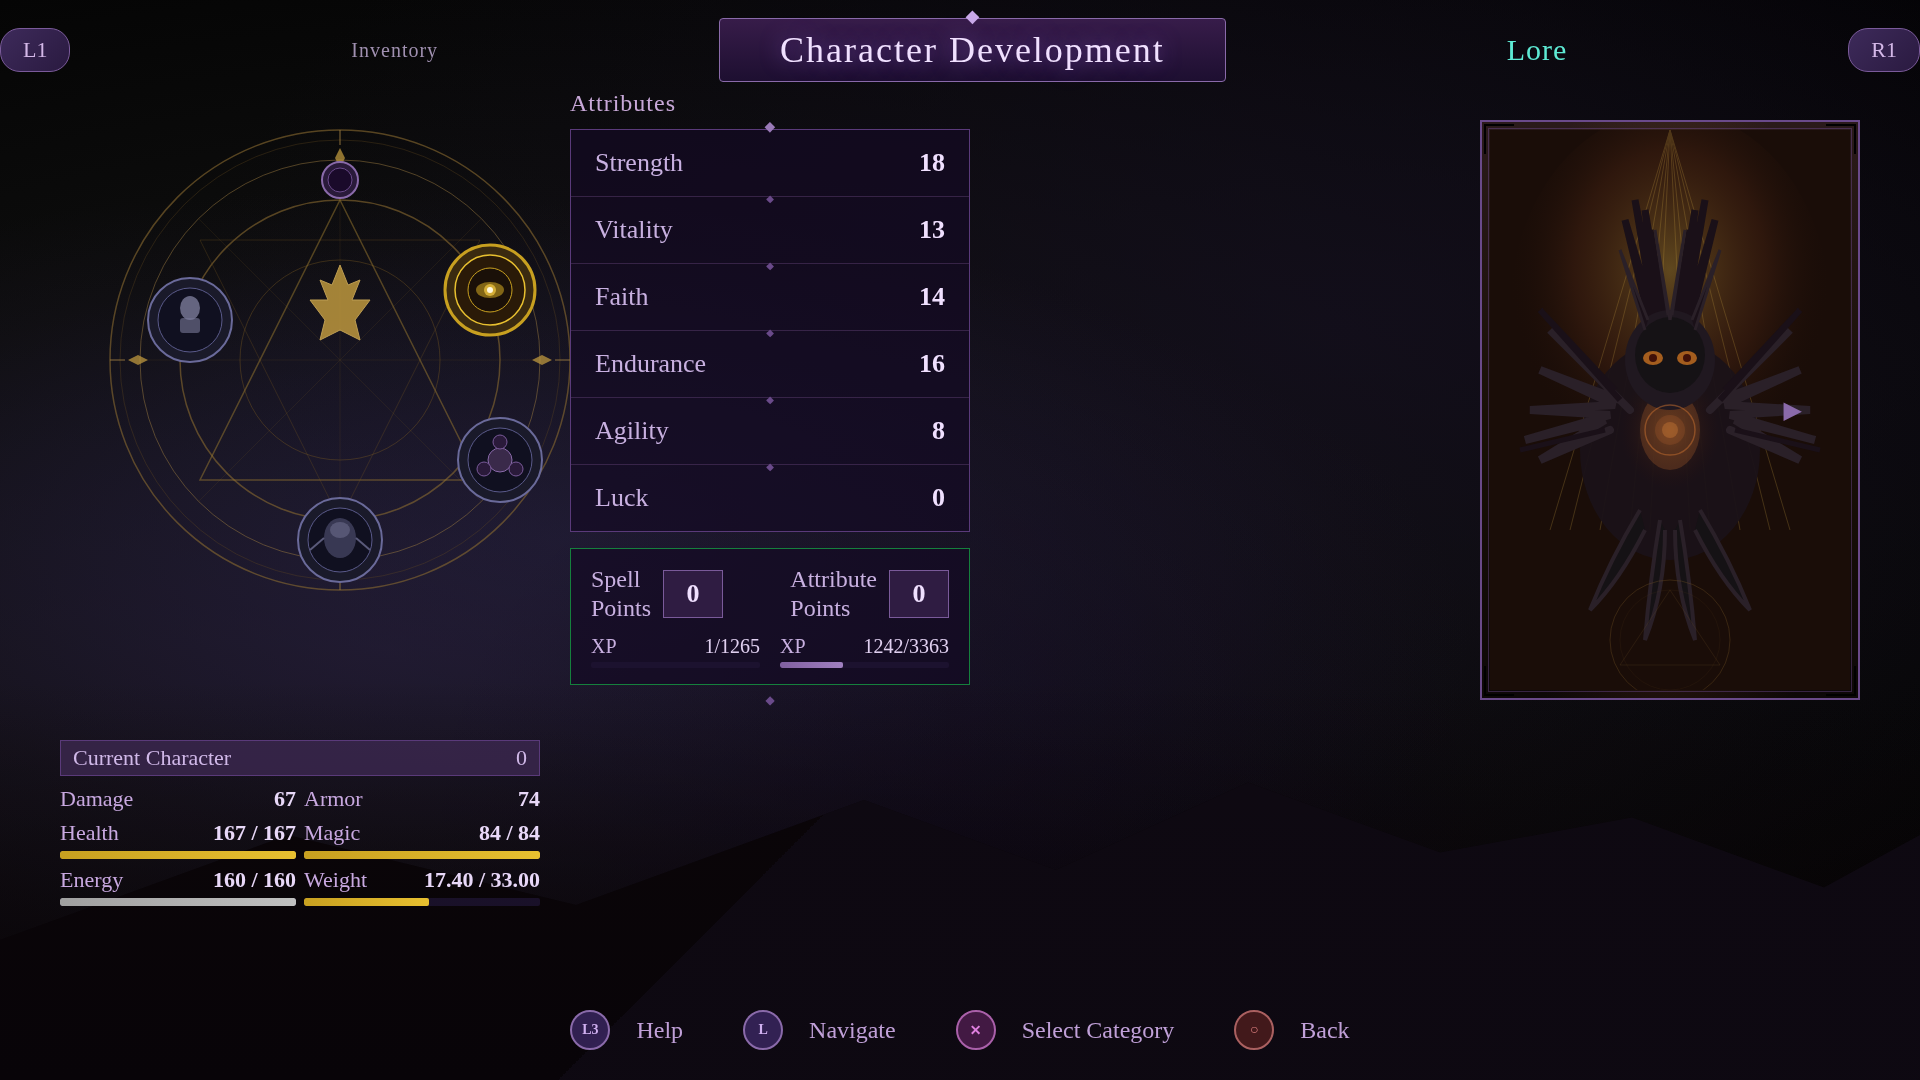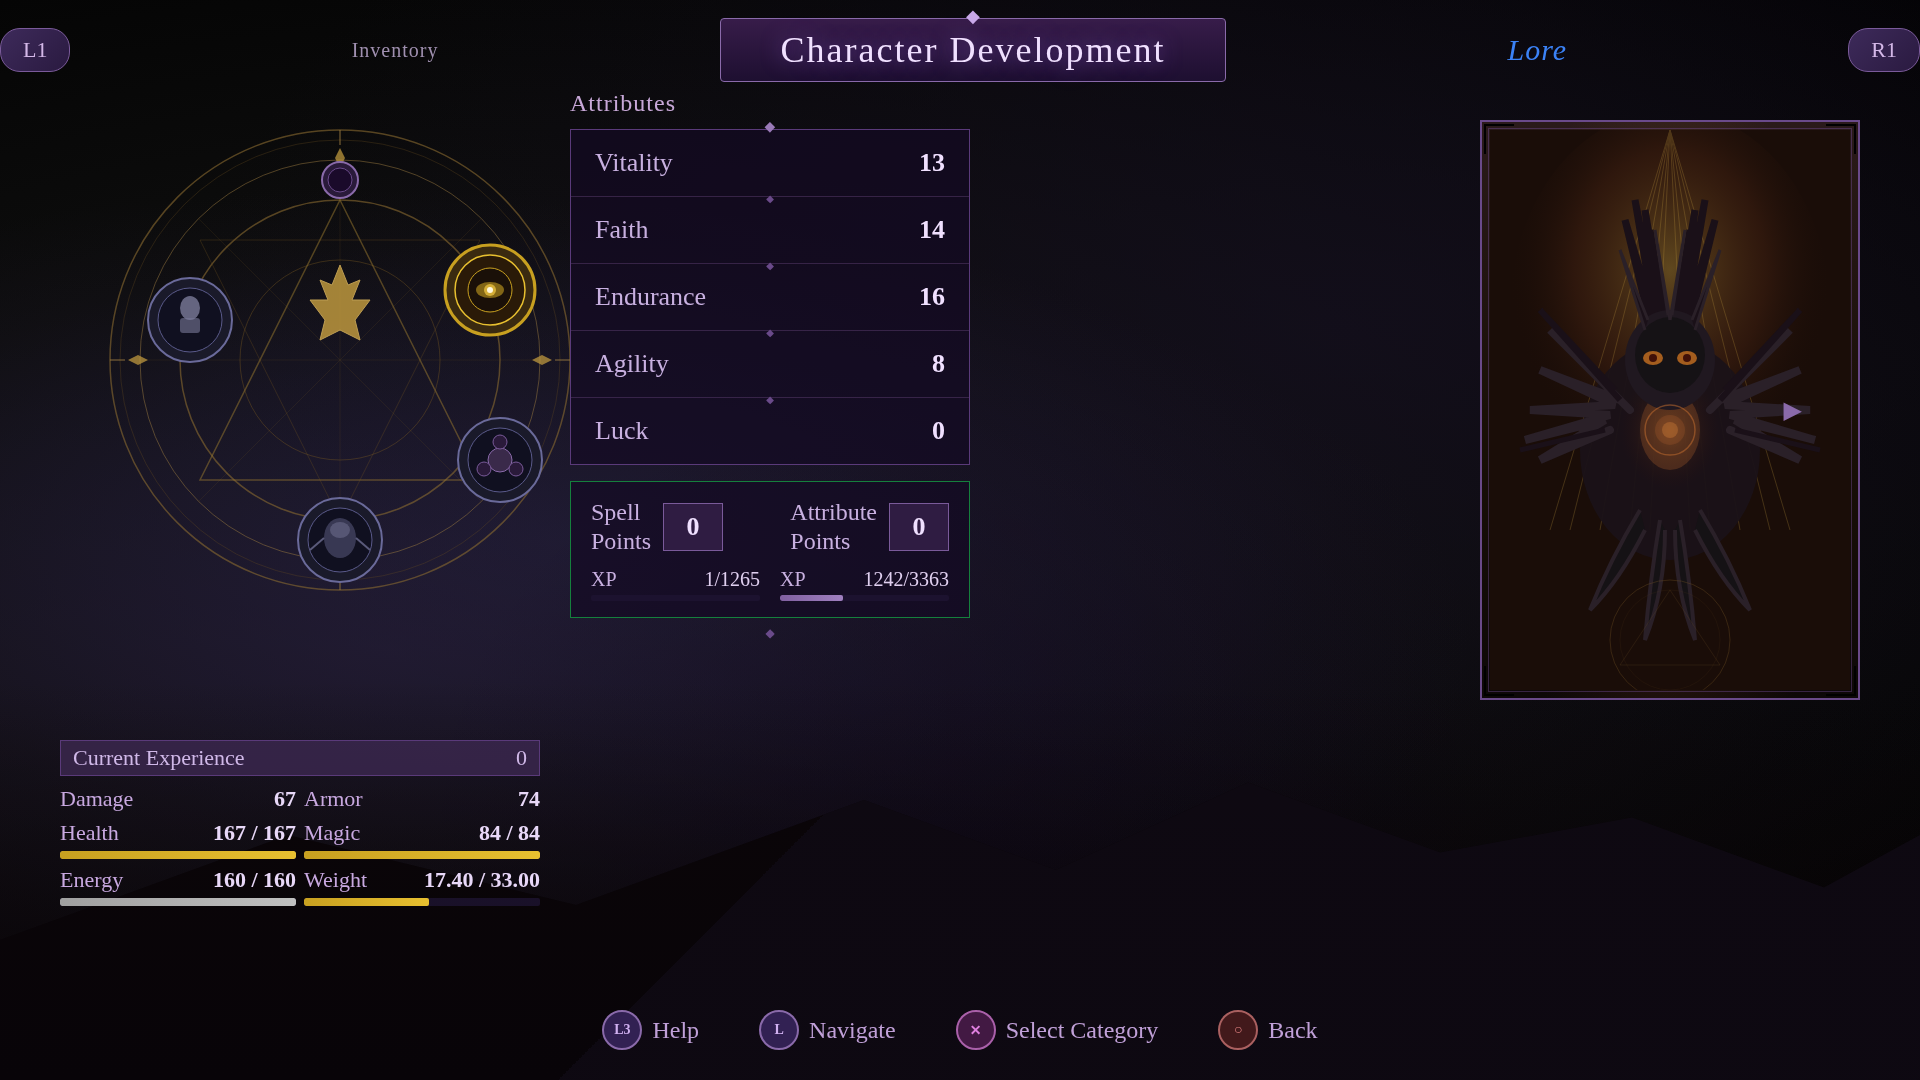--- a/index.html
+++ b/index.html
@@ -89,26 +89,25 @@
 
     .nav-inventory {
       color: #a090b0;
       font-size: 20px;
       margin: 0 80px;
       cursor: pointer;
       letter-spacing: 1px;
     }
 
     .nav-lore {
-      color: #3b82f6;
+      color: #5eead4;
       font-size: 30px;
       margin: 0 80px;
       cursor: pointer;
       letter-spacing: 1px;
-      font-style: italic;
     }
 
     .nav-title-container {
       position: relative;
       text-align: center;
     }
 
     .nav-title-box {
       background: linear-gradient(180deg, rgba(60,30,80,0.9) 0%, rgba(30,15,50,0.95) 100%);
       border: 1px solid #8a6aaa;
@@ -461,21 +460,21 @@
       right: 0;
       display: flex;
       justify-content: center;
       align-items: center;
       gap: 60px;
     }
 
     .nav-item {
       display: flex;
       align-items: center;
-      gap: 10px;
+      gap: 26px;
       cursor: pointer;
     }
 
     .nav-icon {
       width: 40px;
       height: 40px;
       border-radius: 50%;
       display: flex;
       align-items: center;
       justify-content: center;
@@ -615,21 +614,21 @@
         <ellipse cx="240" cy="410" rx="10" ry="8" fill="#6a6a8a" opacity="0.6"></ellipse>
         <line x1="224" y1="418" x2="210" y2="430" stroke="#5a5a7a" stroke-width="2"></line>
         <line x1="256" y1="418" x2="270" y2="430" stroke="#5a5a7a" stroke-width="2"></line>
       </svg>
     </div>
   </div>
 
   <div class="stats-panel">
 
     <div class="exp-bar-container">
-      <span class="exp-label">Current Experience</span>
+      <span class="exp-label">Current Character</span>
       <span class="exp-value">0</span>
     </div>
 
     <div class="stats-grid">
 
       <div class="stat-item">
         <div class="stat-row">
           <span class="stat-label">Damage</span>
           <span class="stat-value">67</span>
         </div>
@@ -683,20 +682,24 @@
       </div>
     </div>
   </div>
 
   <div class="center-panel">
     <div class="attributes-title">Attributes</div>
 
     <div class="attributes-container">
 
       <div id="attributes-list">
+          <div class="attribute-row">
+            <span class="attribute-name">Strength</span>
+            <span class="attribute-value">18</span>
+          </div>
           <div class="attribute-row">
             <span class="attribute-name">Vitality</span>
             <span class="attribute-value">13</span>
           </div>
           <div class="attribute-row">
             <span class="attribute-name">Faith</span>
             <span class="attribute-value">14</span>
           </div>
           <div class="attribute-row">
             <span class="attribute-name">Endurance</span>

